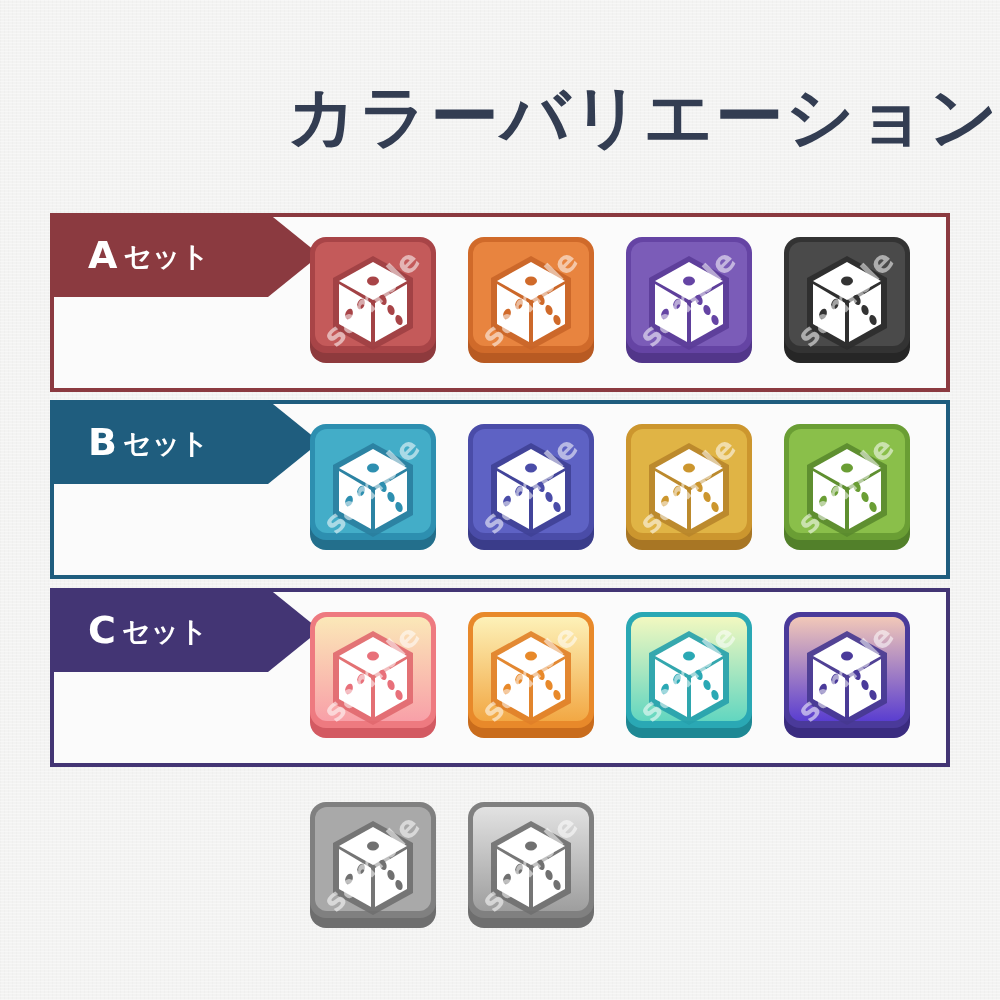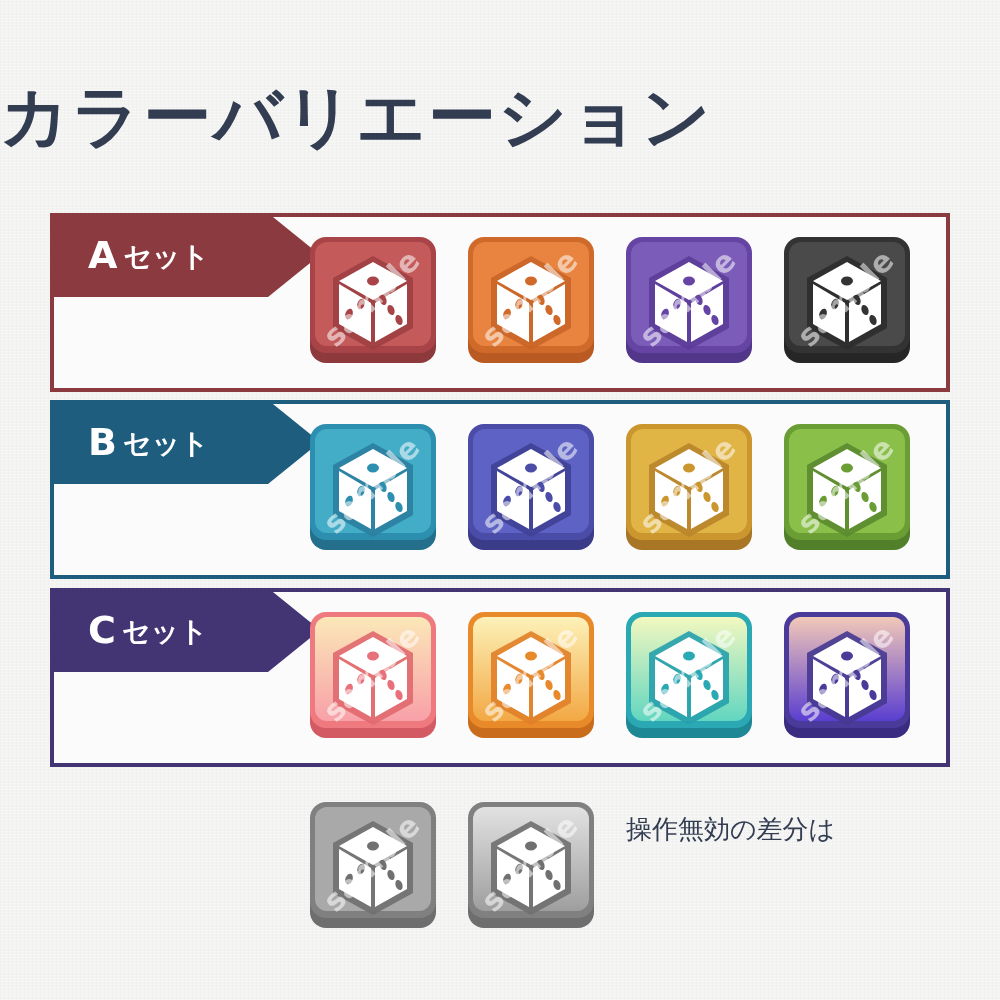--- a/index.html
+++ b/index.html
@@ -8,21 +8,21 @@
     background: #f3f3f2;
     background-image:
       repeating-linear-gradient(0deg, rgba(255,255,255,0.35) 0 1px, transparent 1px 3px),
       repeating-linear-gradient(90deg, rgba(0,0,0,0.015) 0 1px, transparent 1px 4px);
     font-family: "DejaVu Sans", "Liberation Sans", sans-serif;
     position: relative;
     overflow: hidden;
   }
   .title {
     position: absolute; left: 0; top: 72px; width: 1000px;
-    text-align: left; font-size: 68px; font-weight: bold;
+    text-align: right; font-size: 68px; font-weight: bold;
     color: #333d52; letter-spacing: 2px;
     font-family: "DejaVu Sans", sans-serif;
   }
   .set-frame {
     position: absolute; left: 50px; width: 900px; height: 179px;
     background: #fbfbfb; border: 4px solid;
   }
   .set-label {
     position: absolute; left: -4px; top: -4px; height: 84px; width: 270px;
     clip-path: polygon(0 0, 200px 0, 218px 0, 270px 42px, 218px 84px, 0 84px);
@@ -352,14 +352,13 @@
     <ellipse cx="52" cy="68" rx="3.6" ry="5.5" fill="#707070" transform="rotate(20 52 68)"></ellipse>
     <ellipse cx="74" cy="64" rx="3.4" ry="5.2" fill="#707070" transform="rotate(-20 74 64)"></ellipse>
     <ellipse cx="82" cy="74" rx="3.4" ry="5.2" fill="#707070" transform="rotate(-20 82 74)"></ellipse>
     <ellipse cx="90" cy="84" rx="3.4" ry="5.2" fill="#707070" transform="rotate(-20 90 84)"></ellipse>
     <text x="64" y="72" text-anchor="middle" font-family="DejaVu Sans, sans-serif" font-weight="bold" font-size="30" fill="#ffffff" opacity="0.55" transform="rotate(-45 64 64)">sample</text>
   </svg>
     </div>
   </div>
 
 <div class="note">
-  <div>操作無効の差分は</div>
 </div>
 
 </body></html>

